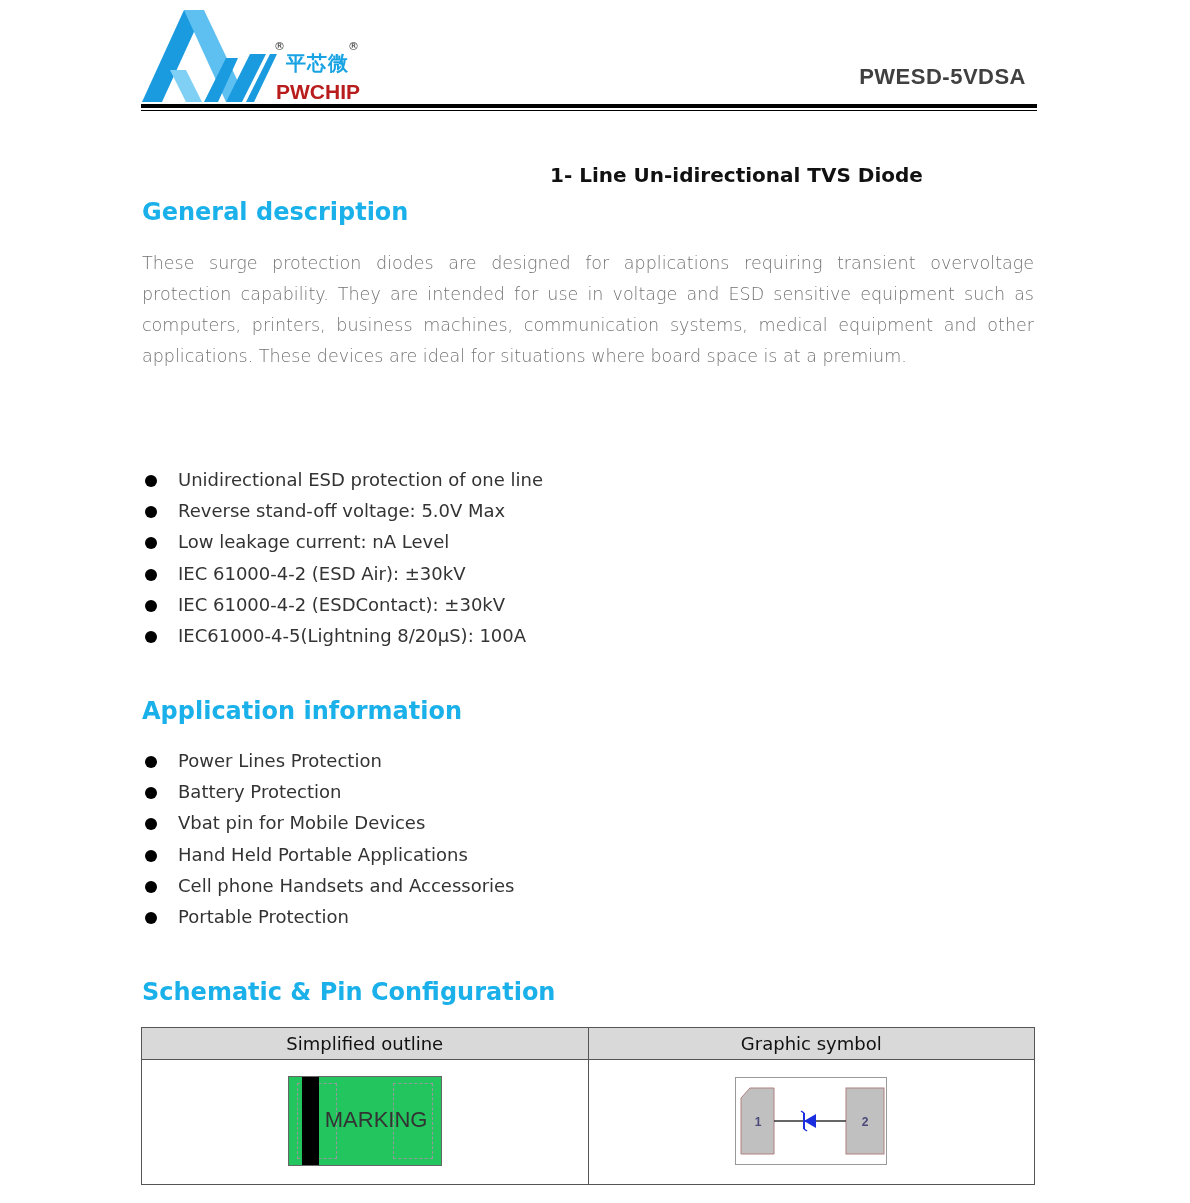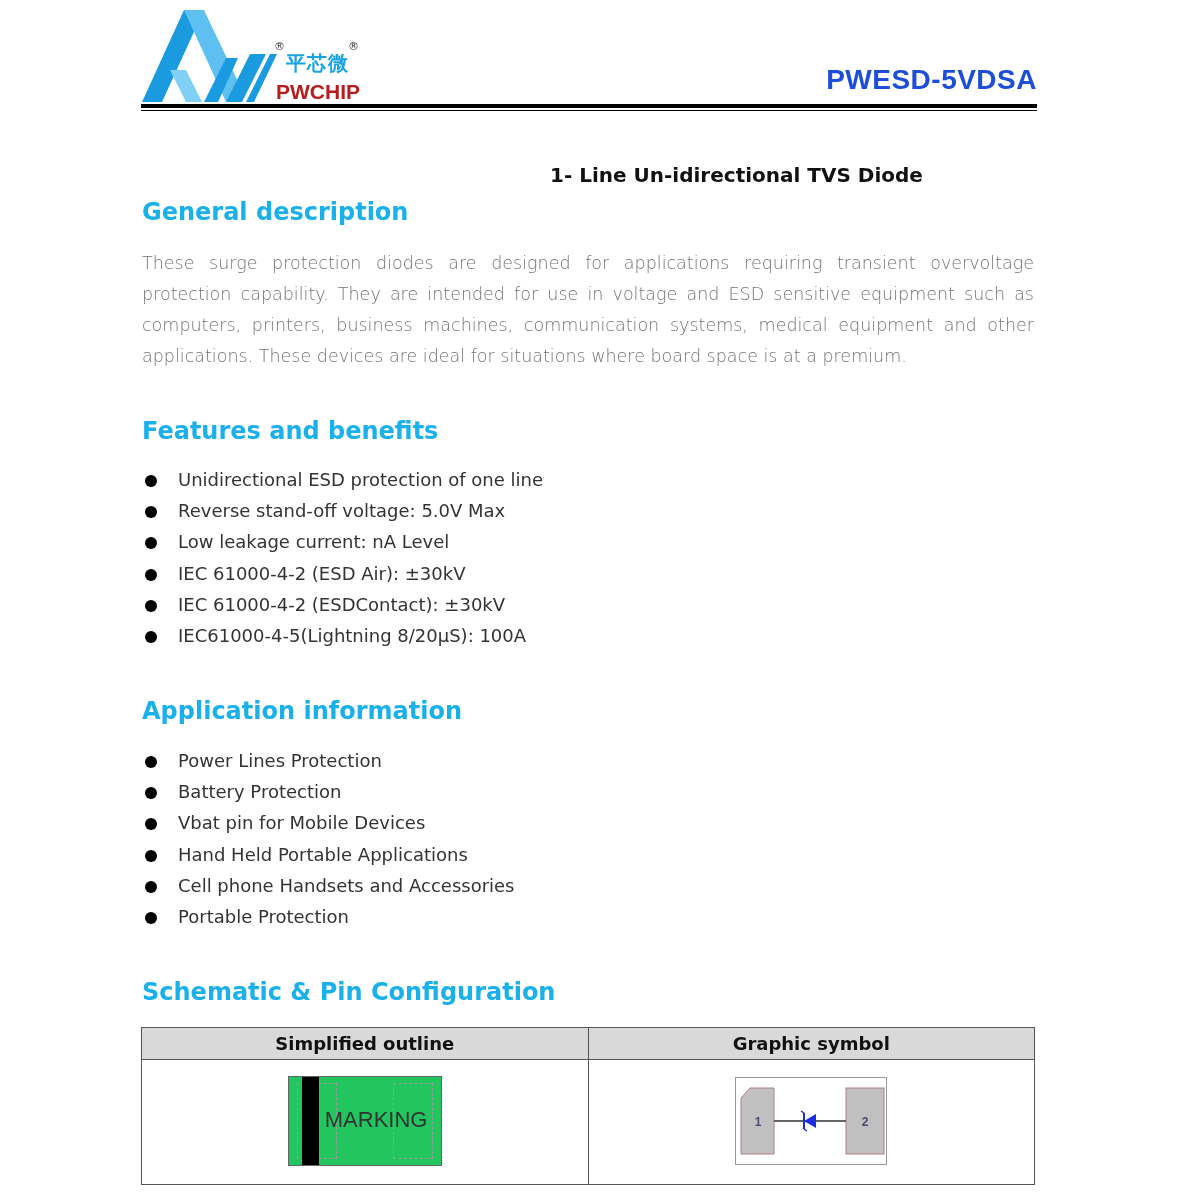--- a/index.html
+++ b/index.html
@@ -8,42 +8,42 @@
       font-family: "DejaVu Sans", sans-serif; color: #222;
     }
     .page { position: absolute; left: 0; top: 0; width: 1190px; height: 1203px; }
 
     
     .logo { position: absolute; left: 142px; top: 10px; width: 135px; height: 92px; }
     .logo-cn { position: absolute; left: 286px; top: 50px; font-size: 20px; font-weight: bold; color: #1aa3e3; letter-spacing: 1px; }
     .logo-reg1 { position: absolute; left: 274px; top: 40px; font-size: 11px; color: #333; }
     .logo-reg2 { position: absolute; left: 348px; top: 40px; font-size: 11px; color: #333; }
     .logo-en { position: absolute; left: 276px; top: 80px; font-family: "Liberation Sans", sans-serif; font-size: 21px; font-weight: bold; color: #b91c1c; }
-    .part-no { position: absolute; right: 153px; top: 64px; font-family: "Liberation Sans", sans-serif; font-size: 28px; font-weight: bold; color: #1d4ed8; letter-spacing: 0.5px; }
+    .part-no { position: absolute; right: 164px; top: 64px; font-family: "Liberation Sans", sans-serif; font-size: 22px; font-weight: bold; color: #404040; letter-spacing: 0.5px; }
     .rule-thick { position: absolute; left: 141px; top: 104px; width: 896px; height: 4px; background: #000; }
     .rule-thin { position: absolute; left: 141px; top: 110px; width: 896px; height: 1px; background: #000; }
 
     .subtitle { position: absolute; left: 550px; top: 139px; font-size: 20px; font-weight: bold; color: #111; margin-top: 24px; }
 
     .section-h { position: absolute; left: 142px; font-size: 24px; font-weight: bold; color: #1ab0ea; font-family: "DejaVu Sans", sans-serif; }
 
     .desc {
       position: absolute; left: 142px; top: 248px; width: 892px;
       font-size: 17.5px; line-height: 31px; color: #737373; text-align: justify;
       font-weight: 300;
     }
 
     ul.bullets { position: absolute; left: 142px; margin: 0; padding: 0; list-style: none; }
     ul.bullets li { position: relative; height: 31.2px; line-height: 31.2px; font-size: 18px; color: #333; padding-left: 36px; white-space: nowrap; }
     ul.bullets li .dot { position: absolute; left: 3px; top: 11px; width: 12px; height: 12px; border-radius: 50%; background: #000; }
 
     
     table.pin { position: absolute; left: 141px; top: 1027px; width: 894px; border-collapse: collapse; }
     table.pin th, table.pin td { border: 1.5px solid #555; }
-    table.pin th { background: #d9d9d9; height: 31px; font-size: 18px; font-weight: bold; color: #111; padding: 0; }
+    table.pin th { background: #d9d9d9; height: 31px; font-size: 18px; font-weight: normal; color: #111; padding: 0; }
     table.pin td { height: 124px; text-align: center; vertical-align: middle; padding: 0; }
 
     .outline-box { display: inline-block; position: relative; width: 152px; height: 88px; border: 1px solid #666; background: #22c55e; margin-top: 2px; }
     .outline-bar { position: absolute; left: 13px; top: 0; width: 17px; height: 88px; background: #000; }
     .pad-dash { position: absolute; border: 1px dashed #999; }
     .pad-l { left: 8px; top: 6px; width: 38px; height: 74px; }
     .pad-r { left: 104px; top: 6px; width: 38px; height: 74px; }
     .marking { position: absolute; left: 36px; top: 30px; font-family: "Liberation Sans", sans-serif; font-size: 22px; color: #333; }
 
     .symbol-box { display: inline-block; position: relative; width: 150px; height: 86px; border: 1px solid #999; background: #fff; margin-top: 2px; }
@@ -67,21 +67,20 @@
   <div class="logo-en">PWCHIP</div>
   <div class="part-no">PWESD-5VDSA</div>
   <div class="rule-thick"></div>
   <div class="rule-thin"></div>
 
   <div class="subtitle">1-  Line Un-idirectional TVS Diode</div>
 
   <div class="section-h" style="top:198px;">General description</div>
   <div class="desc">These surge protection diodes are designed for applications requiring transient overvoltage protection capability. They are intended for use in voltage and ESD sensitive equipment such as computers, printers, business machines, communication systems, medical equipment and other applications. These devices are ideal for situations where board space is at a premium.</div>
 
-  <div class="section-h" style="top:417px;">Features and benefits</div>
   <ul class="bullets" style="top:464px;">
     <li><span class="dot"></span><span>Unidirectional ESD protection of one line</span></li>
     <li><span class="dot"></span><span>Reverse stand-off voltage: 5.0V Max</span></li>
     <li><span class="dot"></span><span>Low leakage current: nA Level</span></li>
     <li><span class="dot"></span><span>IEC 61000-4-2 (ESD Air): ±30kV</span></li>
     <li><span class="dot"></span><span>IEC 61000-4-2 (ESDContact): ±30kV</span></li>
     <li><span class="dot"></span><span>IEC61000-4-5(Lightning 8/20µS): 100A</span></li>
   </ul>
 
   <div class="section-h" style="top:697px;">Application information</div>

